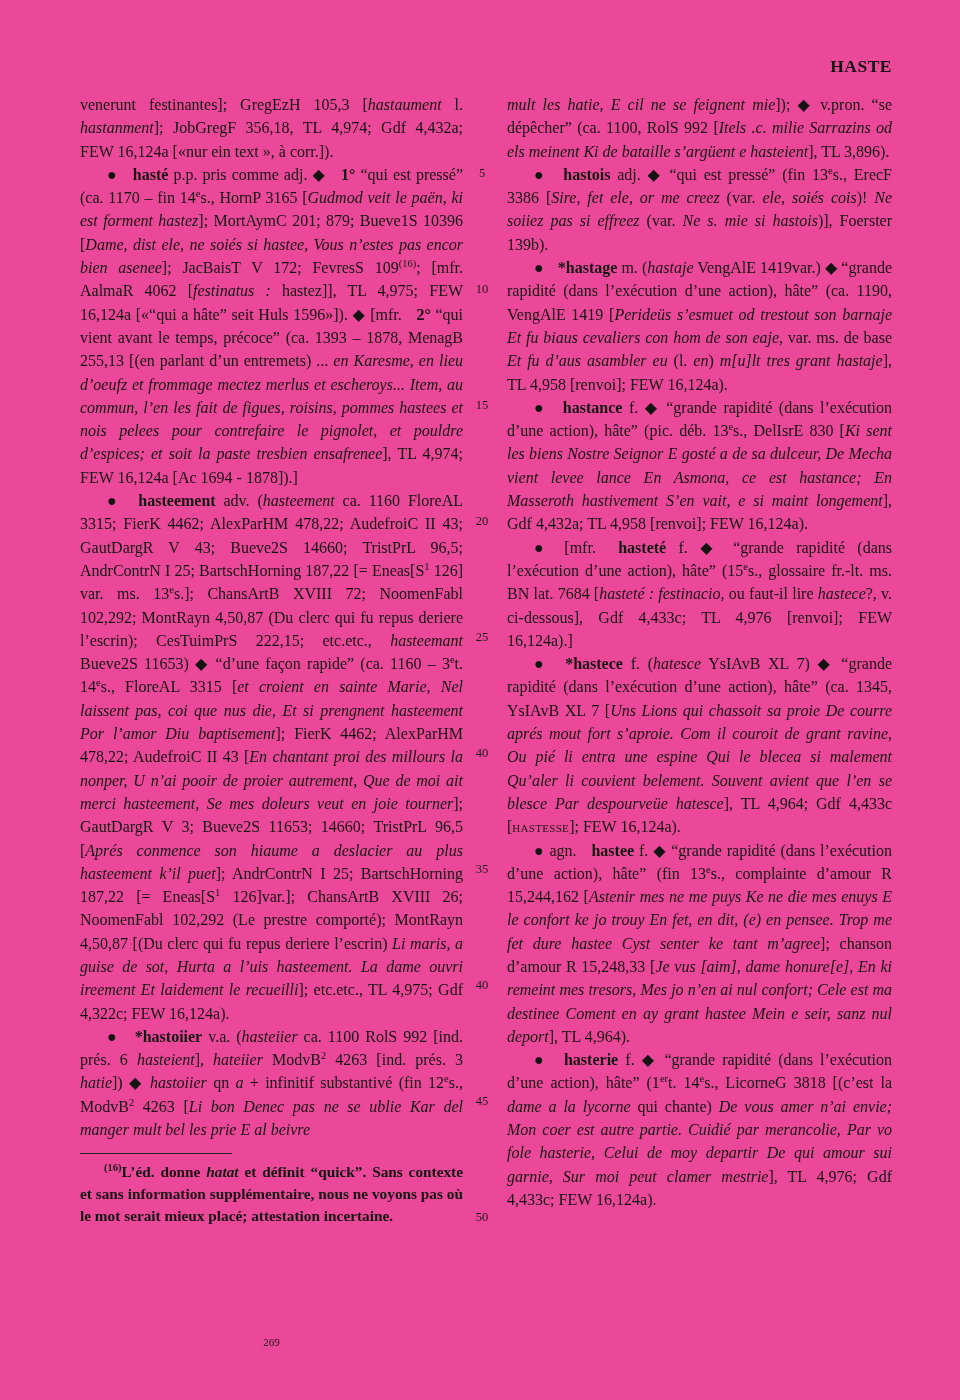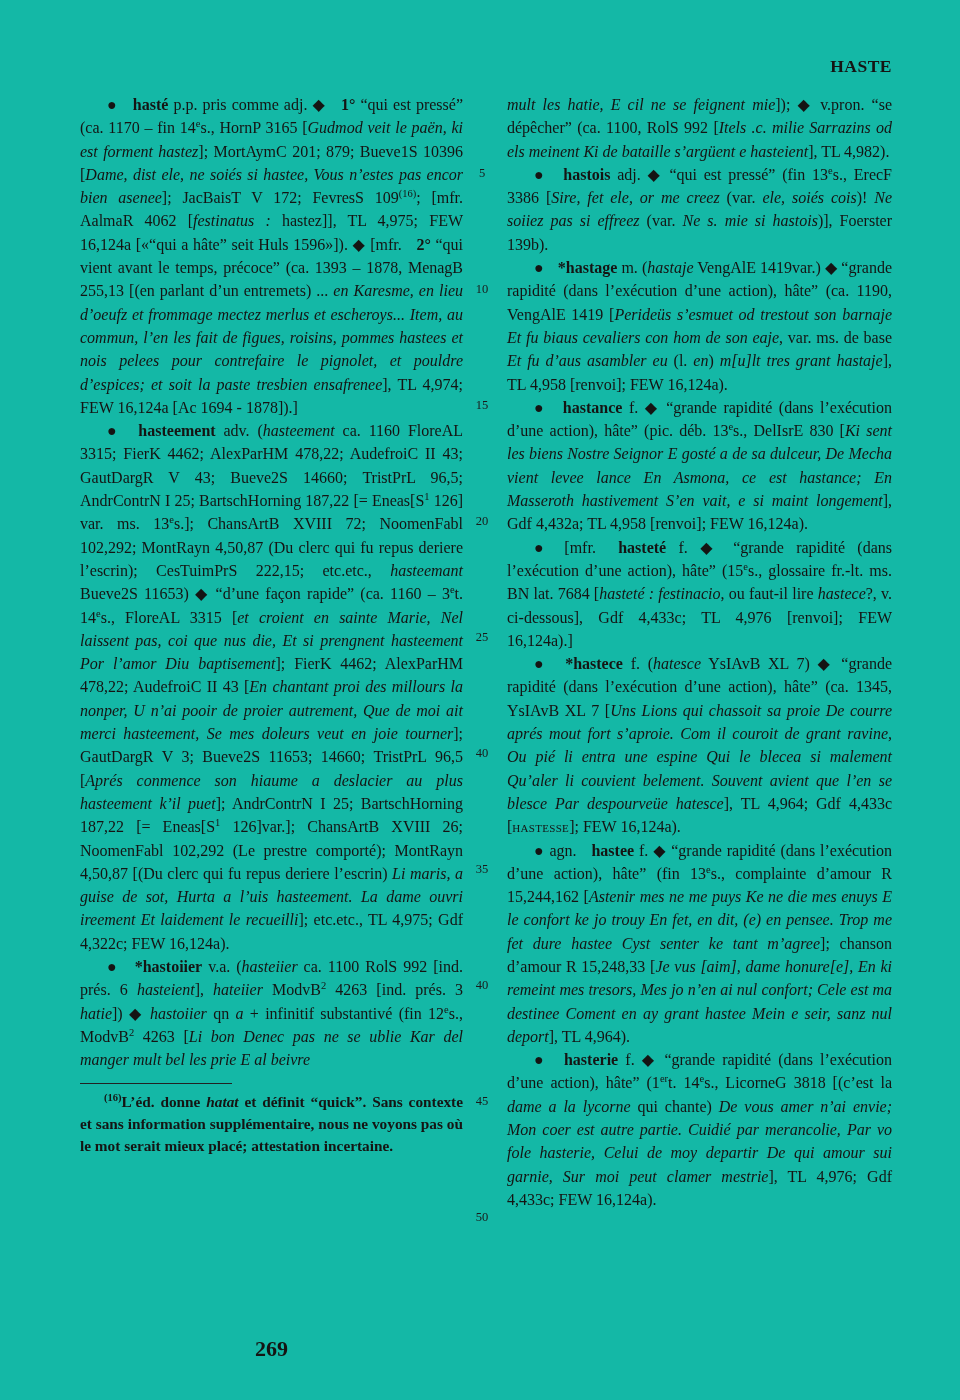--- a/index.html
+++ b/index.html
@@ -1,17 +1,17 @@
 <!DOCTYPE html>
 <html><head>
 <meta charset="utf-8">
 <style>
   html,body{margin:0;padding:0;background:#e8e8e4;}
   .page{
-    position:relative;width:960px;height:1400px;background:#14b8a6;color:#151413;
+    position:relative;width:960px;height:1400px;background:#ec4899;color:#151413;
     font-family:"Liberation Serif", serif;overflow:hidden;margin:0 auto;
   }
   .running-head{
     position:absolute;top:56px;right:68px;font-weight:bold;font-size:17.5px;
     letter-spacing:.5px;
   }
   .column{position:absolute;top:93px;text-align:justify;font-size:16px;line-height:23.3px;}
   .col-left{left:80px;width:383px;}
   .col-right{left:507px;width:385px;}
   .para{margin:0;}
@@ -24,33 +24,34 @@
   .gutter-num{
     position:absolute;left:468px;width:28px;text-align:center;
     font-size:12.5px;color:#1a1a1a;font-family:"Liberation Serif", serif;
   }
   .footnote-rule{
     width:152px;border:0;border-top:1.6px solid #222;margin:12px 0 7px 0;
   }
   .footnote{font-size:15.3px;line-height:22px;text-align:justify;font-weight:bold;}
   .footnote .fn-indent{text-indent:24px;margin:0;}
   .page-number{
-    position:absolute;top:1336px;font-size:22px;text-align:center;font-weight:bold;
+    position:absolute;top:1336px;font-size:11px;text-align:center;
   }
   .pn-left{left:80px;width:383px;}
   .pn-right{left:507px;width:385px;}
 </style>
 </head>
 <body>
 
 <div class="page">
 
   <div class="running-head">HASTE</div>
 
   <div class="column col-left" id="col-left">
+      <p class="para"><span class="run-n">venerunt festinantes]; GregEzH 105,3 [</span><span class="run-i">hastaument</span><span class="run-n"> l. </span><span class="run-i">hastanment</span><span class="run-n">]; JobGregF 356,18, TL 4,974; Gdf 4,432a; FEW 16,124a [«nur ein text », à corr.]).</span></p>
       <p class="para indent"><span class="run-n">● </span><span class="run-b">hasté</span><span class="run-n"> p.p. pris comme adj. ◆ </span><span class="run-b">1°</span><span class="run-n"> “qui est pressé” (ca. 1170 – fin 14</span><span class="run-sup">e</span><span class="run-n">s., HornP 3165 [</span><span class="run-i">Gudmod veit le paën, ki est forment hastez</span><span class="run-n">]; MortAymC 201; 879; Bueve1S 10396 [</span><span class="run-i">Dame, dist ele, ne soiés si hastee, Vous n’estes pas encor bien asenee</span><span class="run-n">]; JacBaisT V 172; FevresS 109</span><span class="run-sup">(16)</span><span class="run-n">; [mfr. AalmaR 4062 [</span><span class="run-i">festinatus :</span><span class="run-n"> hastez]], TL 4,975; FEW 16,124a [«“qui a hâte” seit Huls 1596»]). ◆ [mfr. </span><span class="run-b">2°</span><span class="run-n"> “qui vient avant le temps, précoce” (ca. 1393 – 1878, MenagB 255,13 [(en parlant d’un entremets) ... </span><span class="run-i">en Karesme, en lieu d’oeufz et frommage mectez merlus et escheroys... Item, au commun, l’en les fait de figues, roisins, pommes hastees et nois pelees pour contrefaire le pignolet, et pouldre d’espices; et soit la paste tresbien ensafrenee</span><span class="run-n">], TL 4,974; FEW 16,124a [Ac 1694 - 1878]).]</span></p>
       <p class="para indent"><span class="run-n">● </span><span class="run-b">hasteement</span><span class="run-n"> adv. (</span><span class="run-i">hasteement</span><span class="run-n"> ca. 1160 FloreAL 3315; FierK 4462; AlexParHM 478,22; AudefroiC II 43; GautDargR V 43; Bueve2S 14660; TristPrL 96,5; AndrContrN I 25; BartschHorning 187,22 [= Eneas[S</span><span class="run-sup">1</span><span class="run-n"> 126] var. ms. 13</span><span class="run-sup">e</span><span class="run-n">s.]; ChansArtB XVIII 72; NoomenFabl 102,292; MontRayn 4,50,87 (Du clerc qui fu repus deriere l’escrin); CesTuimPrS 222,15; etc.etc., </span><span class="run-i">hasteemant</span><span class="run-n"> Bueve2S 11653) ◆ “d’une façon rapide” (ca. 1160 – 3</span><span class="run-sup">e</span><span class="run-n">t. 14</span><span class="run-sup">e</span><span class="run-n">s., FloreAL 3315 [</span><span class="run-i">et croient en sainte Marie, Nel laissent pas, coi que nus die, Et si prengnent hasteement Por l’amor Diu baptisement</span><span class="run-n">]; FierK 4462; AlexParHM 478,22; AudefroiC II 43 [</span><span class="run-i">En chantant proi des millours la nonper, U n’ai pooir de proier autrement, Que de moi ait merci hasteement, Se mes doleurs veut en joie tourner</span><span class="run-n">]; GautDargR V 3; Bueve2S 11653; 14660; TristPrL 96,5 [</span><span class="run-i">Aprés conmence son hiaume a deslacier au plus hasteement k’il puet</span><span class="run-n">]; AndrContrN I 25; BartschHorning 187,22 [= Eneas[S</span><span class="run-sup">1</span><span class="run-n"> 126]var.]; ChansArtB XVIII 26; NoomenFabl 102,292 (Le prestre comporté); MontRayn 4,50,87 [(Du clerc qui fu repus deriere l’escrin) </span><span class="run-i">Li maris, a guise de sot, Hurta a l’uis hasteement. La dame ouvri ireement Et laidement le recueilli</span><span class="run-n">]; etc.etc., TL 4,975; Gdf 4,322c; FEW 16,124a).</span></p>
       <p class="para indent"><span class="run-n">● </span><span class="run-b">*hastoiier</span><span class="run-n"> v.a. (</span><span class="run-i">hasteiier</span><span class="run-n"> ca. 1100 RolS 992 [ind. prés. 6 </span><span class="run-i">hasteient</span><span class="run-n">], </span><span class="run-i">hateiier</span><span class="run-n"> ModvB</span><span class="run-sup">2</span><span class="run-n"> 4263 [ind. prés. 3 </span><span class="run-i">hatie</span><span class="run-n">]) ◆ </span><span class="run-i">hastoiier</span><span class="run-n"> qn </span><span class="run-i">a</span><span class="run-n"> + infinitif substantivé (fin 12</span><span class="run-sup">e</span><span class="run-n">s., ModvB</span><span class="run-sup">2</span><span class="run-n"> 4263 [</span><span class="run-i">Li bon Denec pas ne se ublie Kar del manger mult bel les prie E al beivre</span></p>
       <hr class="footnote-rule">
       <div class="footnote">
         <p class="fn-indent"><span class="run-sup">(16)</span><span class="run-n">L’éd. donne </span><span class="run-i">hatat</span><span class="run-n"> et définit “quick”. Sans contexte et sans information supplémentaire, nous ne voyons pas où le mot serait mieux placé; attestation incertaine.</span></p>
       </div>
     </div>
 
   <div id="gutter">
@@ -60,21 +61,21 @@
       <div class="gutter-num" style="top: 514px;">20</div>
       <div class="gutter-num" style="top: 630px;">25</div>
       <div class="gutter-num" style="top: 746px;">40</div>
       <div class="gutter-num" style="top: 862px;">35</div>
       <div class="gutter-num" style="top: 978px;">40</div>
       <div class="gutter-num" style="top: 1094px;">45</div>
       <div class="gutter-num" style="top: 1210px;">50</div>
     </div>
 
   <div class="column col-right" id="col-right">
-      <p class="para"><span class="run-i">mult les hatie, E cil ne se feignent mie</span><span class="run-n">]); ◆ v.pron. “se dépêcher” (ca. 1100, RolS 992 [</span><span class="run-i">Itels .c. milie Sarrazins od els meinent Ki de bataille s’argüent e hasteient</span><span class="run-n">], TL 4,982).</span></p>
+      <p class="para"><span class="run-i">mult les hatie, E cil ne se feignent mie</span><span class="run-n">]); ◆ v.pron. “se dépêcher” (ca. 1100, RolS 992 [</span><span class="run-i">Itels .c. milie Sarrazins od els meinent Ki de bataille s’argüent e hasteient</span><span class="run-n">], TL 3,896).</span></p>
       <p class="para indent"><span class="run-n">● </span><span class="run-b">hastois</span><span class="run-n"> adj. ◆ “qui est pressé” (fin 13</span><span class="run-sup">e</span><span class="run-n">s., ErecF 3386 [</span><span class="run-i">Sire, fet ele, or me creez</span><span class="run-n"> (var. </span><span class="run-i">ele, soiés cois</span><span class="run-n">)! </span><span class="run-i">Ne soiiez pas si effreez</span><span class="run-n"> (var. </span><span class="run-i">Ne s. mie si hastois</span><span class="run-n">)], Foerster 139b).</span></p>
       <p class="para indent"><span class="run-n">● </span><span class="run-b">*hastage</span><span class="run-n"> m. (</span><span class="run-i">hastaje</span><span class="run-n"> VengAlE 1419var.) ◆ “grande rapidité (dans l’exécution d’une action), hâte” (ca. 1190, VengAlE 1419 [</span><span class="run-i">Perideüs s’esmuet od trestout son barnaje Et fu biaus cevaliers con hom de son eaje</span><span class="run-n">, var. ms. de base </span><span class="run-i">Et fu d’aus asambler eu</span><span class="run-n"> (l. </span><span class="run-i">en</span><span class="run-n">) </span><span class="run-i">m[u]lt tres grant hastaje</span><span class="run-n">], TL 4,958 [renvoi]; FEW 16,124a).</span></p>
       <p class="para indent"><span class="run-n">● </span><span class="run-b">hastance</span><span class="run-n"> f. ◆ “grande rapidité (dans l’exécution d’une action), hâte” (pic. déb. 13</span><span class="run-sup">e</span><span class="run-n">s., DelIsrE 830 [</span><span class="run-i">Ki sent les biens Nostre Seignor E gosté a de sa dulceur, De Mecha vient levee lance En Asmona, ce est hastance; En Masseroth hastivement S’en vait, e si maint longement</span><span class="run-n">], Gdf 4,432a; TL 4,958 [renvoi]; FEW 16,124a).</span></p>
       <p class="para indent"><span class="run-n">● [mfr. </span><span class="run-b">hasteté</span><span class="run-n"> f. ◆ “grande rapidité (dans l’exécution d’une action), hâte” (15</span><span class="run-sup">e</span><span class="run-n">s., glossaire fr.-lt. ms. BN lat. 7684 [</span><span class="run-i">hasteté : festinacio</span><span class="run-n">, ou faut-il lire </span><span class="run-i">hastece</span><span class="run-n">?, v. ci-dessous], Gdf 4,433c; TL 4,976 [renvoi]; FEW 16,124a).]</span></p>
       <p class="para indent"><span class="run-n">● </span><span class="run-b">*hastece</span><span class="run-n"> f. (</span><span class="run-i">hatesce</span><span class="run-n"> YsIAvB XL 7) ◆ “grande rapidité (dans l’exécution d’une action), hâte” (ca. 1345, YsIAvB XL 7 [</span><span class="run-i">Uns Lions qui chassoit sa proie De courre aprés mout fort s’aproie. Com il couroit de grant ravine, Ou pié li entra une espine Qui le blecea si malement Qu’aler li couvient belement. Souvent avient que l’en se blesce Par despourveüe hatesce</span><span class="run-n">], TL 4,964; Gdf 4,433c [</span><span class="run-sc">hastesse</span><span class="run-n">]; FEW 16,124a).</span></p>
       <p class="para indent"><span class="run-n">● agn. </span><span class="run-b">hastee</span><span class="run-n"> f. ◆ “grande rapidité (dans l’exécution d’une action), hâte” (fin 13</span><span class="run-sup">e</span><span class="run-n">s., complainte d’amour R 15,244,162 [</span><span class="run-i">Astenir mes ne me puys Ke ne die mes enuys E le confort ke jo trouy En fet, en dit, (e) en pensee. Trop me fet dure hastee Cyst senter ke tant m’agree</span><span class="run-n">]; chanson d’amour R 15,248,33 [</span><span class="run-i">Je vus [aim], dame honure[e], En ki remeint mes tresors, Mes jo n’en ai nul confort; Cele est ma destinee Coment en ay grant hastee Mein e seir, sanz nul deport</span><span class="run-n">], TL 4,964).</span></p>
       <p class="para indent"><span class="run-n">● </span><span class="run-b">hasterie</span><span class="run-n"> f. ◆ “grande rapidité (dans l’exécution d’une action), hâte” (1</span><span class="run-sup">er</span><span class="run-n">t. 14</span><span class="run-sup">e</span><span class="run-n">s., LicorneG 3818 [(c’est la </span><span class="run-i">dame a la lycorne</span><span class="run-n"> qui chante) </span><span class="run-i">De vous amer n’ai envie; Mon coer est autre partie. Cuidié par merancolie, Par vo fole hasterie, Celui de moy departir De qui amour sui garnie, Sur moi peut clamer mestrie</span><span class="run-n">], TL 4,976; Gdf 4,433c; FEW 16,124a).</span></p>
     </div>
 
   <div class="page-number pn-left">269</div>

